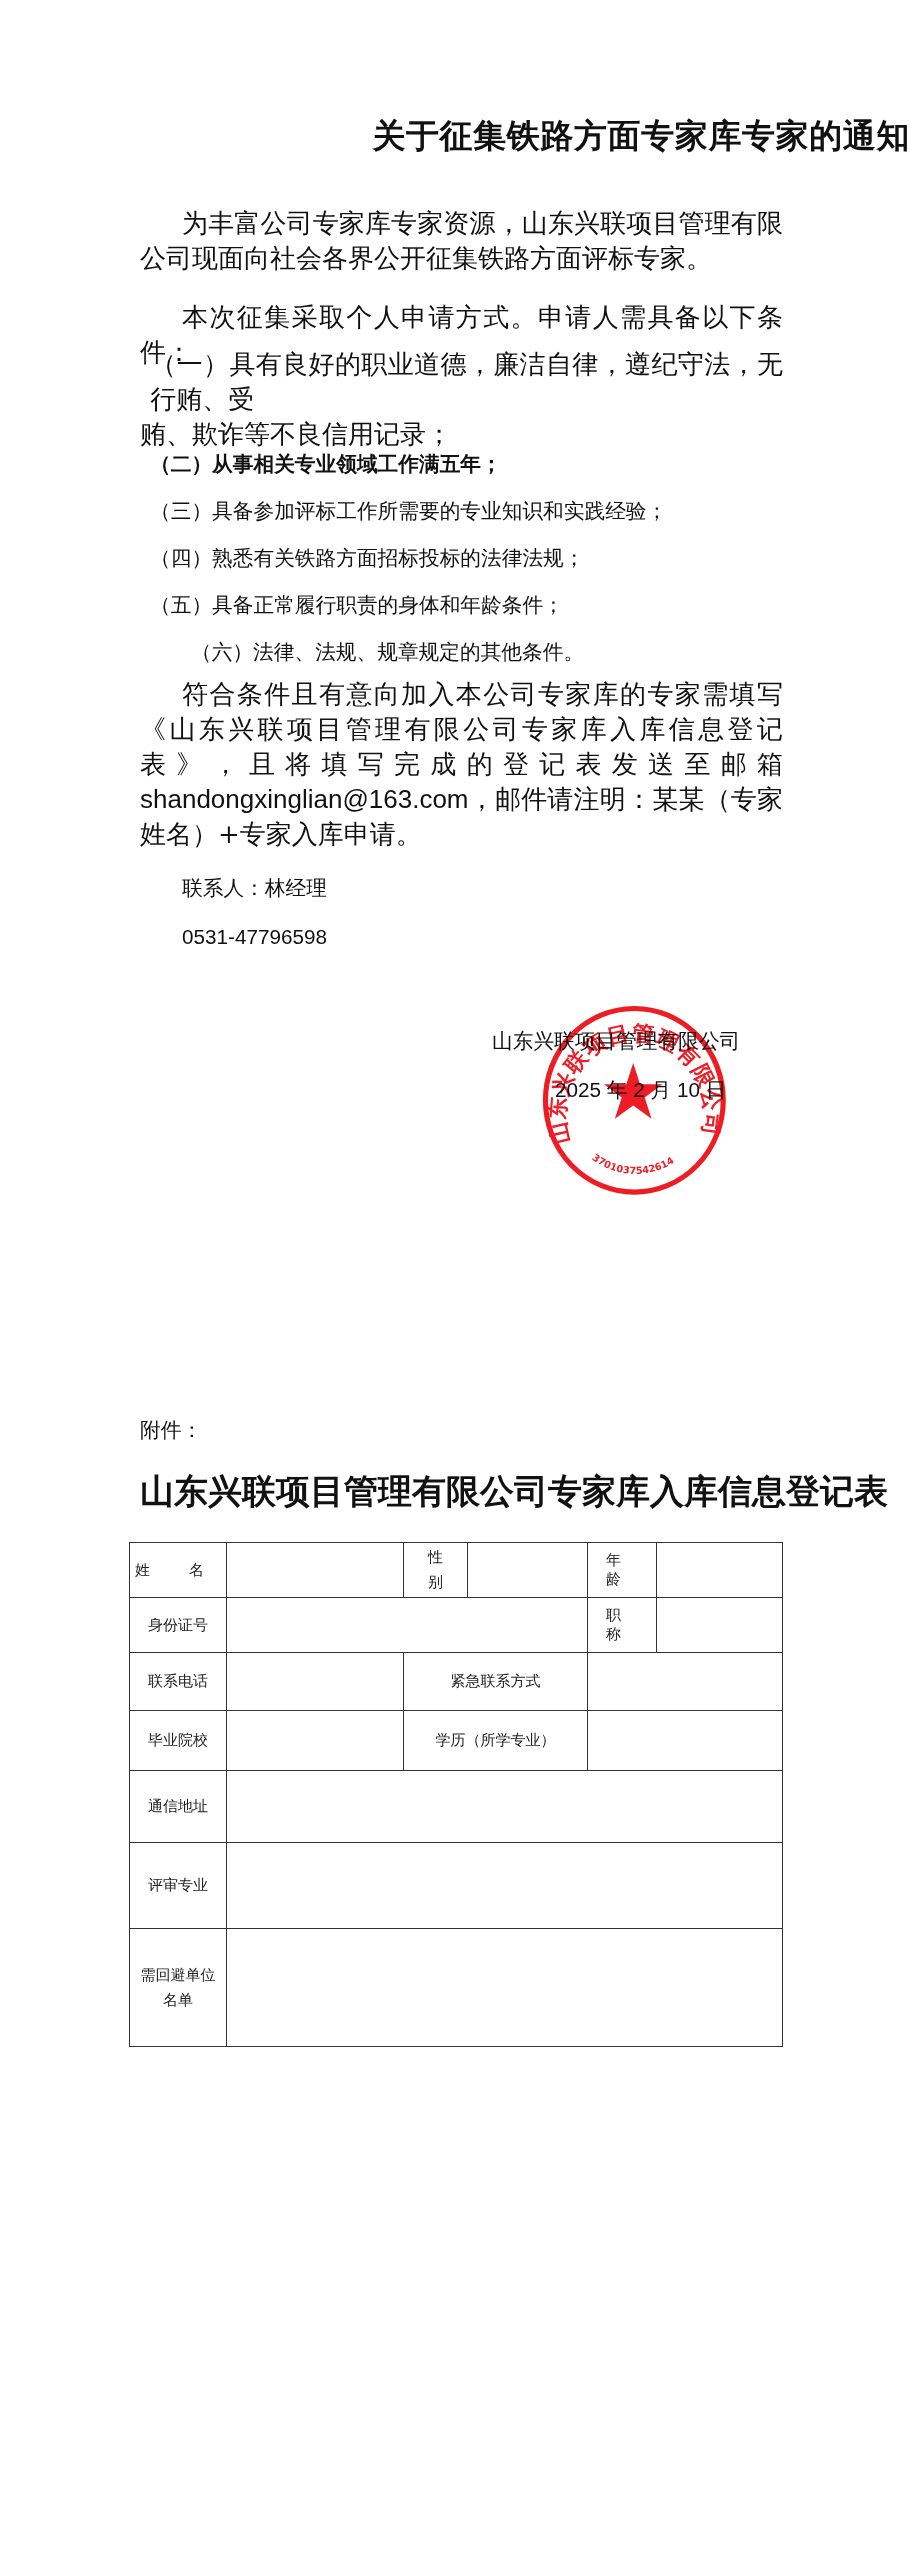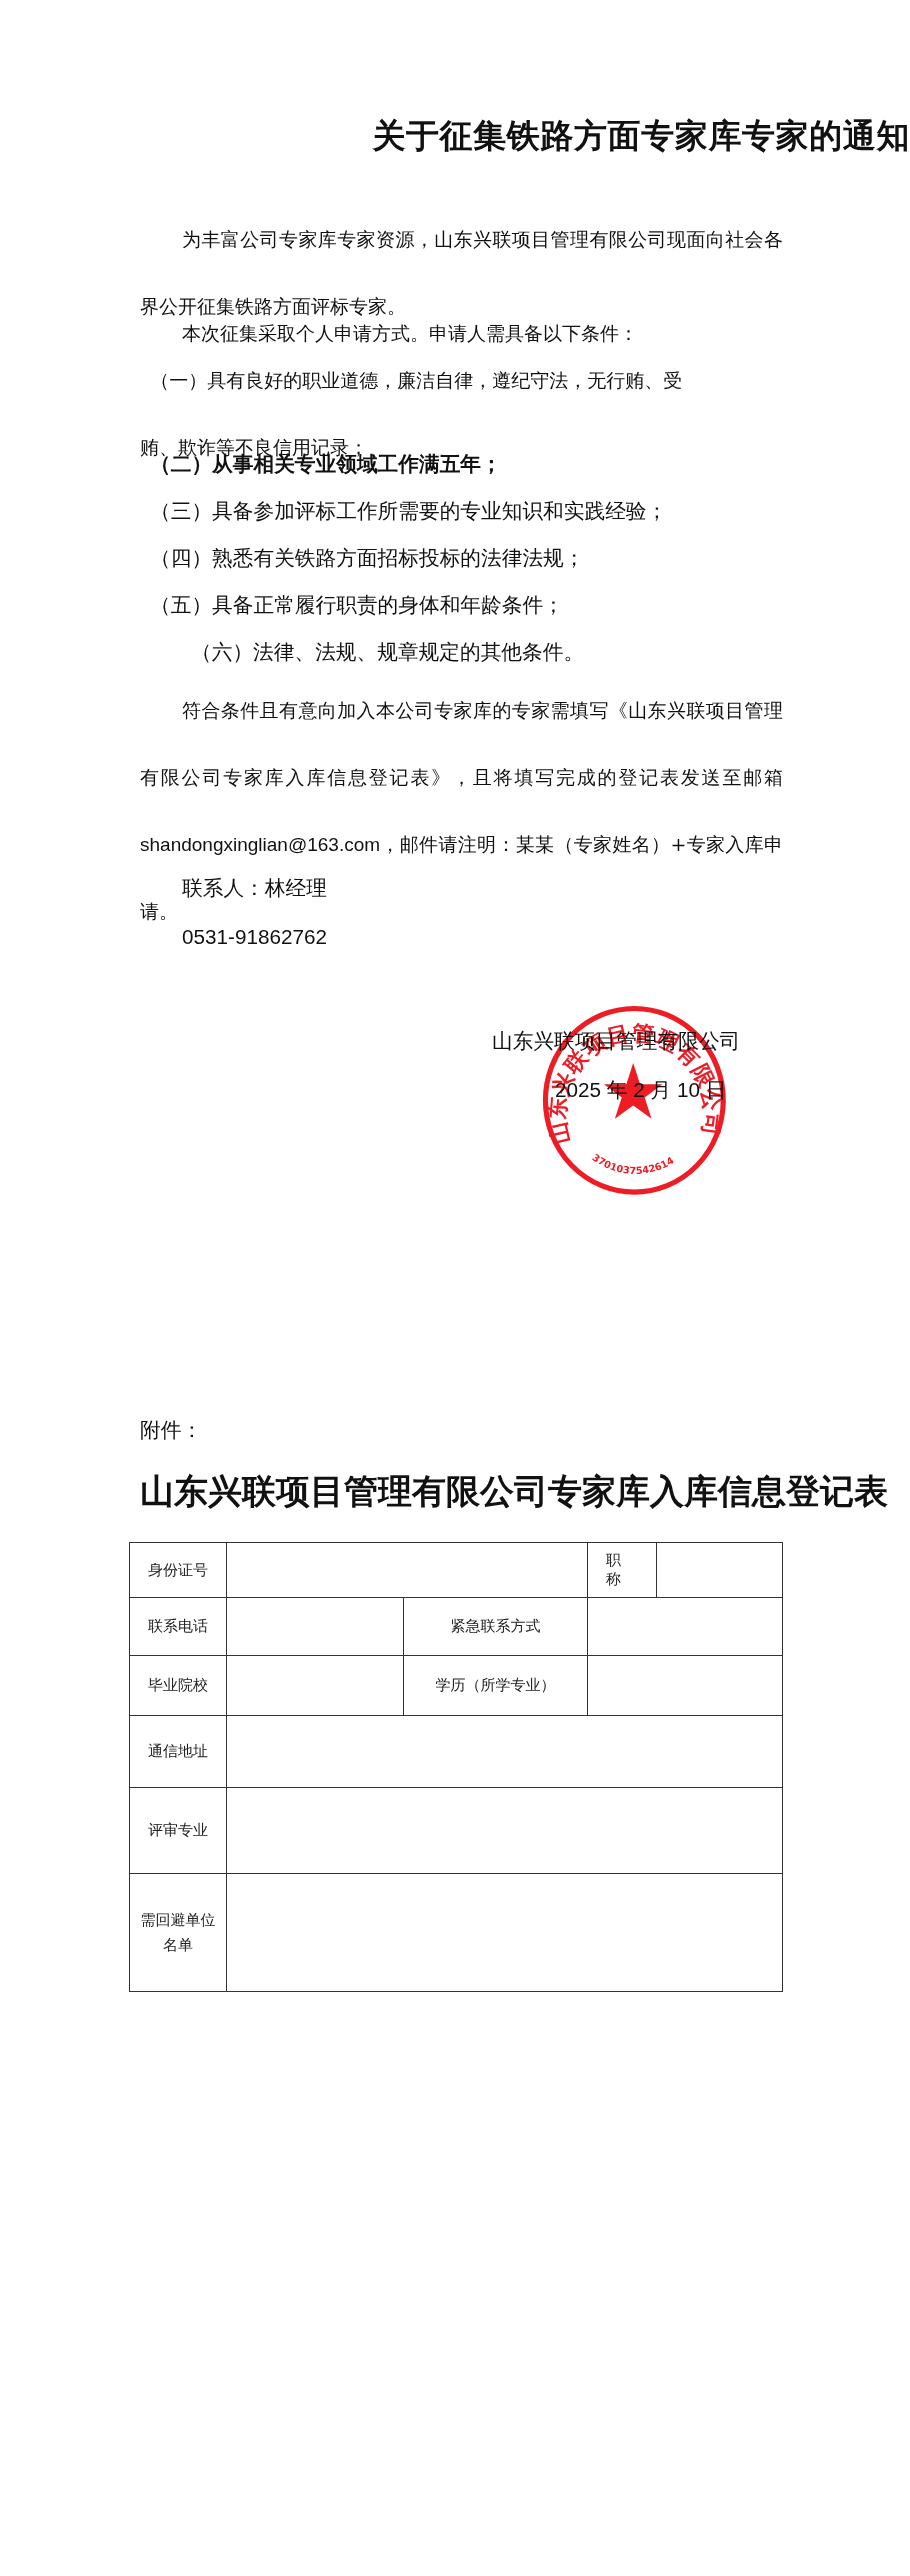--- a/index.html
+++ b/index.html
@@ -1,20 +1,20 @@
 <!DOCTYPE html>
 <html style="font-size:9.2px"><head>
 <meta charset="utf-8">
 <style>
   html, body { margin:0; padding:0; background:#ffffff; }
   body { width:910px; height:2576px; position:relative; overflow:hidden;
          font-family:"DejaVu Serif","Liberation Serif",serif; color:#111; }
   .abs { position:absolute; white-space:nowrap; }
   .title { left:0; width:910px; top:114px; text-align:right; font-size:33px; font-weight:bold; letter-spacing:0.6px; }
-  .para { position:absolute; left:140px; width:643px; font-size:19px; line-height:67px; text-align:justify; text-align-last:left; }
+  .para { position:absolute; left:140px; width:643px; font-size:26px; line-height:35px; text-align:justify; text-align-last:left; }
   .indent { text-indent:42px; }
   .item { position:absolute; left:150px; font-size:20.7px; line-height:47px; white-space:nowrap; }
   .latin { font-family:"Liberation Sans","DejaVu Sans",sans-serif; }
   .sign { font-size:20.7px; }
   .stamp { position:absolute; left:538px; top:1001px; width:195px; height:198px; pointer-events:none; }
   .annex-label { left:140px; top:1416px; font-size:20.7px; }
   .annex-title { left:140px; top:1469px; font-size:34px; font-weight:bold; }
   table.form { position:absolute; left:129px; top:1542px; border-collapse:collapse; table-layout:fixed; width:652px;
                font-size:15px; font-family:"DejaVu Serif","Liberation Serif",serif; }
   table.form td { border:1.1px solid #333; padding:0; text-align:center; vertical-align:middle; }
@@ -38,21 +38,21 @@
 </div>
 <div class="item" style="top:441px;font-weight:bold;">（二）从事相关专业领域工作满五年；</div>
 <div class="item" style="top:488px;">（三）具备参加评标工作所需要的专业知识和实践经验；</div>
 <div class="item" style="top:535px;">（四）熟悉有关铁路方面招标投标的法律法规；</div>
 <div class="item" style="top:582px;">（五）具备正常履行职责的身体和年龄条件；</div>
 <div class="item" style="top:629px;margin-left:41px;">（六）法律、法规、规章规定的其他条件。</div>
 
 <div class="para indent" style="top:677px;"><span>符合条件且有意向加入本公司专家库的专家需填写《山东兴联项目管理有限公司专家库入库信息登记表》，且将填写完成的登记表发送至邮箱 </span><span class="latin">shandongxinglian@163.com</span><span>，邮件请注明：某某（专家姓名）+专家入库申请。</span></div>
 
 <div class="item" style="left:182px; top:865px;">联系人：林经理</div>
-<div class="item latin" style="left:182px; top:913px;">0531-91862762</div>
+<div class="item latin" style="left:182px; top:913px;">0531-47796598</div>
 
 <svg class="stamp" viewBox="0 0 340 345">
   <ellipse cx="168" cy="173" rx="155" ry="160" fill="none" stroke="#ee1c25" stroke-width="9"></ellipse>
   <defs>
     <path id="ringTop" d="M 58 250 A 122 128 0 1 1 280 250"></path>
     <path id="ringBottom" d="M 85 268 A 125 125 0 0 0 255 268"></path>
   </defs>
   <text font-family="DejaVu Sans, sans-serif" font-size="38" font-weight="bold" fill="#ee1c25" letter-spacing="2">
     <textPath href="#ringTop" startOffset="1%">山东兴联项目管理有限公司</textPath>
   </text>
@@ -71,20 +71,34 @@
 <table class="form">
   <colgroup>
     <col style="width:97px">
       <col style="width:177px">
       <col style="width:64px">
       <col style="width:120px">
       <col style="width:69px">
       <col style="width:126px">
   </colgroup>
   <tbody>
+      <tr style="height:55px;">
+    <td class="lbl"><span class="wide">姓 名</span></td>
+    <td>
+          <span class="field"></span>
+        </td>
+    <td class="lbl"><span class="stack"><span>性</span><br><span>别</span></span></td>
+    <td>
+          <span class="field"></span>
+        </td>
+    <td class="lbl"><span class="wide">年 龄</span></td>
+    <td>
+          <span class="field"></span>
+        </td>
+  </tr>
   <tr style="height:55px;">
     <td class="lbl">身份证号</td>
     <td colspan="3">
           <span class="field"></span>
         </td>
     <td class="lbl"><span class="wide">职 称</span></td>
     <td>
           <span class="field"></span>
         </td>
   </tr>

